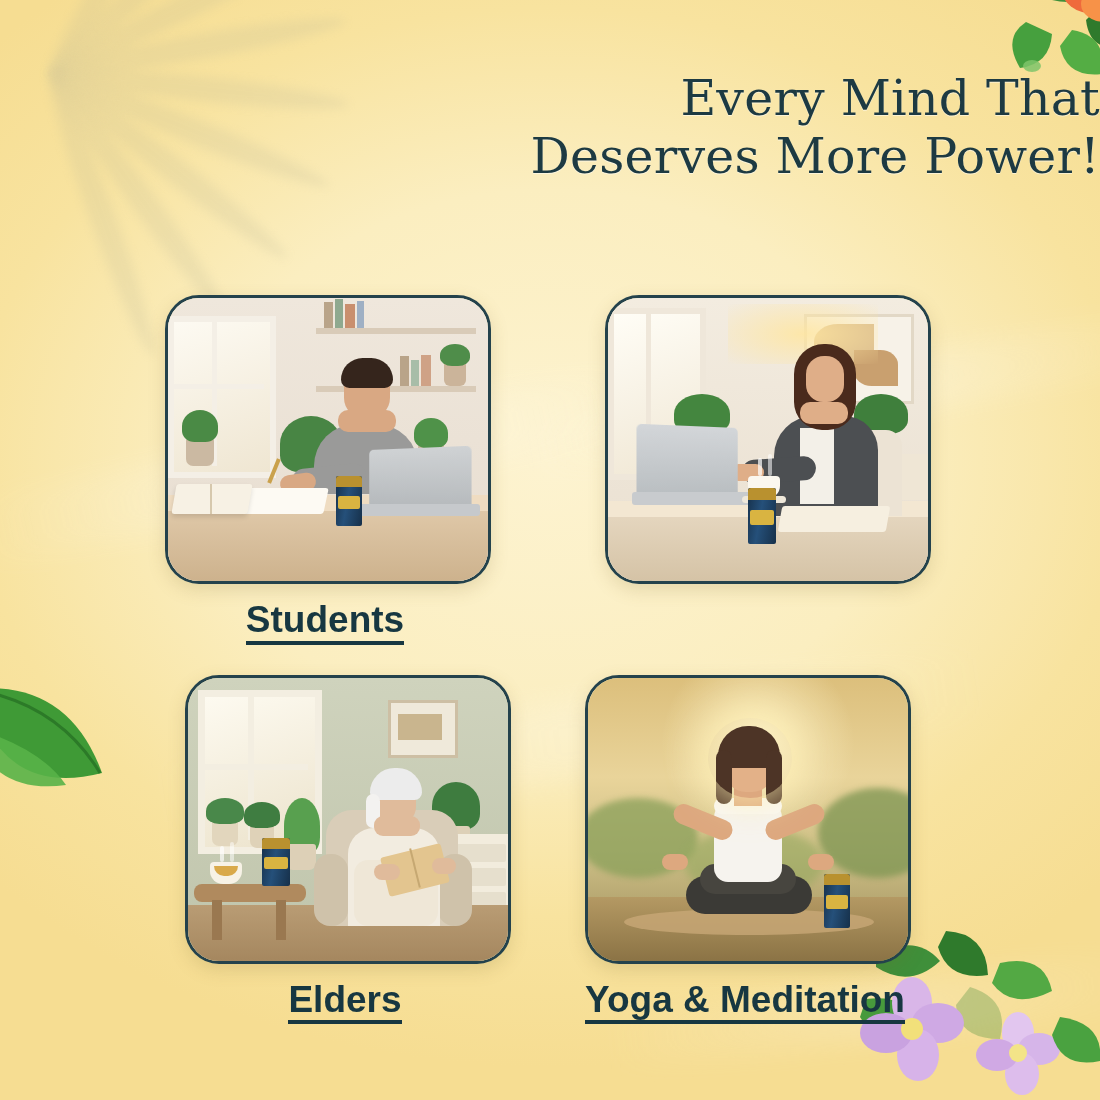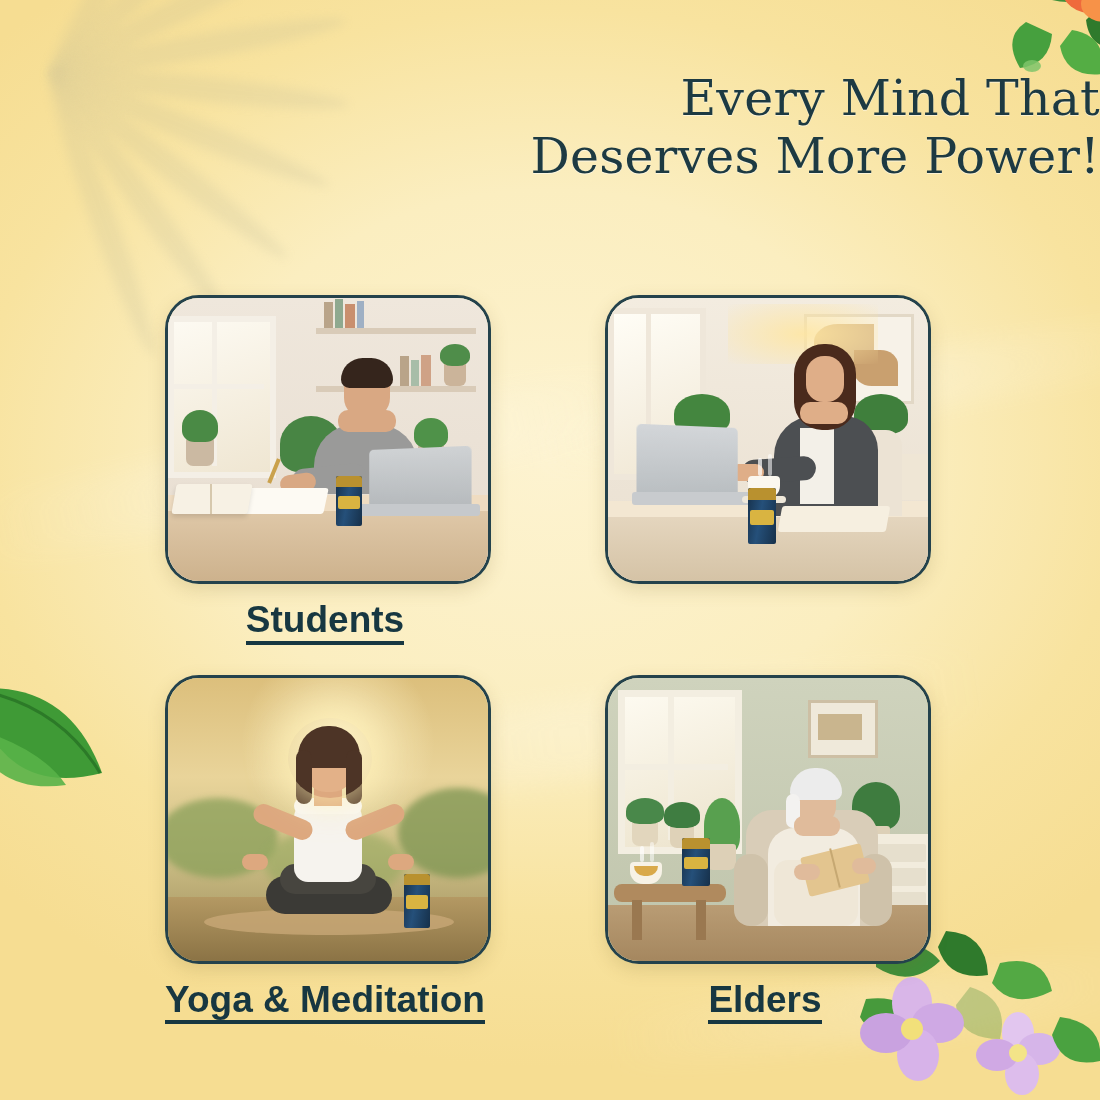--- a/index.html
+++ b/index.html
@@ -334,65 +334,20 @@
 
           <div class="jar" style="left:140px;top:190px;width:28px;height:56px;">
             <div class="body" style="height:100%;"></div>
             <div class="lid" style="height:12px;"></div>
             <div class="lbl"></div>
           </div>
         </div>
       </div>
     </div>
 
-    <div class="card">
-      <div class="photo">
-        <div class="scene">
-          <div class="sh" style="inset:0;background:linear-gradient(180deg,#dcbf7c 0%,#e9d49a 35%,#cdbf86 62%,#9a8a58 100%);"></div>
-
-          <div class="sh" style="left:70px;top:-30px;width:200px;height:190px;background:radial-gradient(circle at 50% 50%,rgba(255,244,200,.95),rgba(255,232,160,0) 70%);"></div>
-
-          <div class="sh" style="left:-10px;top:120px;width:120px;height:80px;background:#8aa05a;border-radius:50%;opacity:.75;filter:blur(3px);"></div>
-          <div class="sh" style="left:230px;top:110px;width:120px;height:90px;background:#7d9552;border-radius:50%;opacity:.75;filter:blur(3px);"></div>
-          <div class="sh" style="left:96px;top:150px;width:140px;height:70px;background:#94a85f;border-radius:50%;opacity:.6;filter:blur(4px);"></div>
-
-          <div class="sh" style="left:0;bottom:0;width:100%;height:64px;background:linear-gradient(180deg,#b49963,#8b7345);"></div>
-          <div class="sh" style="left:36px;bottom:26px;width:250px;height:26px;background:#c8a877;border-radius:50%;opacity:.8;"></div>
-
-          <div class="sh" style="left:98px;top:198px;width:126px;height:38px;background:#3b3a36;border-radius:22px;"></div>
-          <div class="sh" style="left:112px;top:186px;width:96px;height:30px;background:#47453f;border-radius:18px;"></div>
-
-          <div class="sh" style="left:126px;top:120px;width:68px;height:84px;background:#f6f3ee;border-radius:20px 20px 14px 14px;"></div>
-          <div class="sh" style="left:126px;top:120px;width:68px;height:16px;background:#f9f7f3;border-radius:10px;"></div>
-
-          <div class="sh" style="left:84px;top:134px;width:62px;height:20px;background:#dda87f;border-radius:10px;transform:rotate(22deg);"></div>
-          <div class="sh" style="left:176px;top:134px;width:62px;height:20px;background:#dda87f;border-radius:10px;transform:rotate(-22deg);"></div>
-          <div class="sh" style="left:74px;top:176px;width:26px;height:16px;background:#dda87f;border-radius:8px;"></div>
-          <div class="sh" style="left:220px;top:176px;width:26px;height:16px;background:#dda87f;border-radius:8px;"></div>
-
-          <div class="sh" style="left:146px;top:104px;width:28px;height:24px;background:#dda87f;"></div>
-          <div class="sh" style="left:136px;top:56px;width:50px;height:58px;background:#e3b188;border-radius:24px 24px 22px 22px;"></div>
-          <div class="sh" style="left:130px;top:48px;width:62px;height:42px;background:#4d3426;border-radius:30px 30px 6px 6px;"></div>
-          <div class="sh" style="left:128px;top:72px;width:16px;height:54px;background:#4d3426;border-radius:8px;"></div>
-          <div class="sh" style="left:178px;top:72px;width:16px;height:54px;background:#4d3426;border-radius:8px;"></div>
-
-          <div class="sh" style="left:120px;top:40px;width:84px;height:80px;border-radius:50%;box-shadow:0 0 30px 10px rgba(255,240,180,.6);"></div>
-
-          <div class="jar" style="left:236px;top:196px;width:26px;height:54px;">
-            <div class="body" style="height:100%;"></div>
-            <div class="lid" style="height:11px;"></div>
-            <div class="lbl"></div>
-          </div>
-        </div>
-      </div>
-      <div class="caption">
-        <span>Yoga &amp; Meditation</span>
-      </div>
-    </div>
-
     <div class="card right">
       <div class="photo">
         <div class="scene">
           <div class="sh" style="inset:0;background:linear-gradient(180deg,#cfd3bd,#bfc4ab);"></div>
 
           <div class="sh" style="left:10px;top:12px;width:110px;height:150px;background:linear-gradient(160deg,#fdfaf0,#ece3cc);border:7px solid #f3eee1;"></div>
           <div class="sh" style="left:60px;top:12px;width:6px;height:150px;background:#f3eee1;"></div>
           <div class="sh" style="left:10px;top:86px;width:110px;height:6px;background:#f3eee1;"></div>
 
           <div class="sh" style="left:200px;top:22px;width:64px;height:52px;background:#efe9da;border:3px solid #cdbfa4;"></div>
@@ -445,14 +400,59 @@
             <div class="lid" style="height:11px;"></div>
             <div class="lbl"></div>
           </div>
         </div>
       </div>
       <div class="caption">
         <span>Elders</span>
       </div>
     </div>
 
+    <div class="card">
+      <div class="photo">
+        <div class="scene">
+          <div class="sh" style="inset:0;background:linear-gradient(180deg,#dcbf7c 0%,#e9d49a 35%,#cdbf86 62%,#9a8a58 100%);"></div>
+
+          <div class="sh" style="left:70px;top:-30px;width:200px;height:190px;background:radial-gradient(circle at 50% 50%,rgba(255,244,200,.95),rgba(255,232,160,0) 70%);"></div>
+
+          <div class="sh" style="left:-10px;top:120px;width:120px;height:80px;background:#8aa05a;border-radius:50%;opacity:.75;filter:blur(3px);"></div>
+          <div class="sh" style="left:230px;top:110px;width:120px;height:90px;background:#7d9552;border-radius:50%;opacity:.75;filter:blur(3px);"></div>
+          <div class="sh" style="left:96px;top:150px;width:140px;height:70px;background:#94a85f;border-radius:50%;opacity:.6;filter:blur(4px);"></div>
+
+          <div class="sh" style="left:0;bottom:0;width:100%;height:64px;background:linear-gradient(180deg,#b49963,#8b7345);"></div>
+          <div class="sh" style="left:36px;bottom:26px;width:250px;height:26px;background:#c8a877;border-radius:50%;opacity:.8;"></div>
+
+          <div class="sh" style="left:98px;top:198px;width:126px;height:38px;background:#3b3a36;border-radius:22px;"></div>
+          <div class="sh" style="left:112px;top:186px;width:96px;height:30px;background:#47453f;border-radius:18px;"></div>
+
+          <div class="sh" style="left:126px;top:120px;width:68px;height:84px;background:#f6f3ee;border-radius:20px 20px 14px 14px;"></div>
+          <div class="sh" style="left:126px;top:120px;width:68px;height:16px;background:#f9f7f3;border-radius:10px;"></div>
+
+          <div class="sh" style="left:84px;top:134px;width:62px;height:20px;background:#dda87f;border-radius:10px;transform:rotate(22deg);"></div>
+          <div class="sh" style="left:176px;top:134px;width:62px;height:20px;background:#dda87f;border-radius:10px;transform:rotate(-22deg);"></div>
+          <div class="sh" style="left:74px;top:176px;width:26px;height:16px;background:#dda87f;border-radius:8px;"></div>
+          <div class="sh" style="left:220px;top:176px;width:26px;height:16px;background:#dda87f;border-radius:8px;"></div>
+
+          <div class="sh" style="left:146px;top:104px;width:28px;height:24px;background:#dda87f;"></div>
+          <div class="sh" style="left:136px;top:56px;width:50px;height:58px;background:#e3b188;border-radius:24px 24px 22px 22px;"></div>
+          <div class="sh" style="left:130px;top:48px;width:62px;height:42px;background:#4d3426;border-radius:30px 30px 6px 6px;"></div>
+          <div class="sh" style="left:128px;top:72px;width:16px;height:54px;background:#4d3426;border-radius:8px;"></div>
+          <div class="sh" style="left:178px;top:72px;width:16px;height:54px;background:#4d3426;border-radius:8px;"></div>
+
+          <div class="sh" style="left:120px;top:40px;width:84px;height:80px;border-radius:50%;box-shadow:0 0 30px 10px rgba(255,240,180,.6);"></div>
+
+          <div class="jar" style="left:236px;top:196px;width:26px;height:54px;">
+            <div class="body" style="height:100%;"></div>
+            <div class="lid" style="height:11px;"></div>
+            <div class="lbl"></div>
+          </div>
+        </div>
+      </div>
+      <div class="caption">
+        <span>Yoga &amp; Meditation</span>
+      </div>
+    </div>
+
   </div>
 </div>
 
 </body></html>

